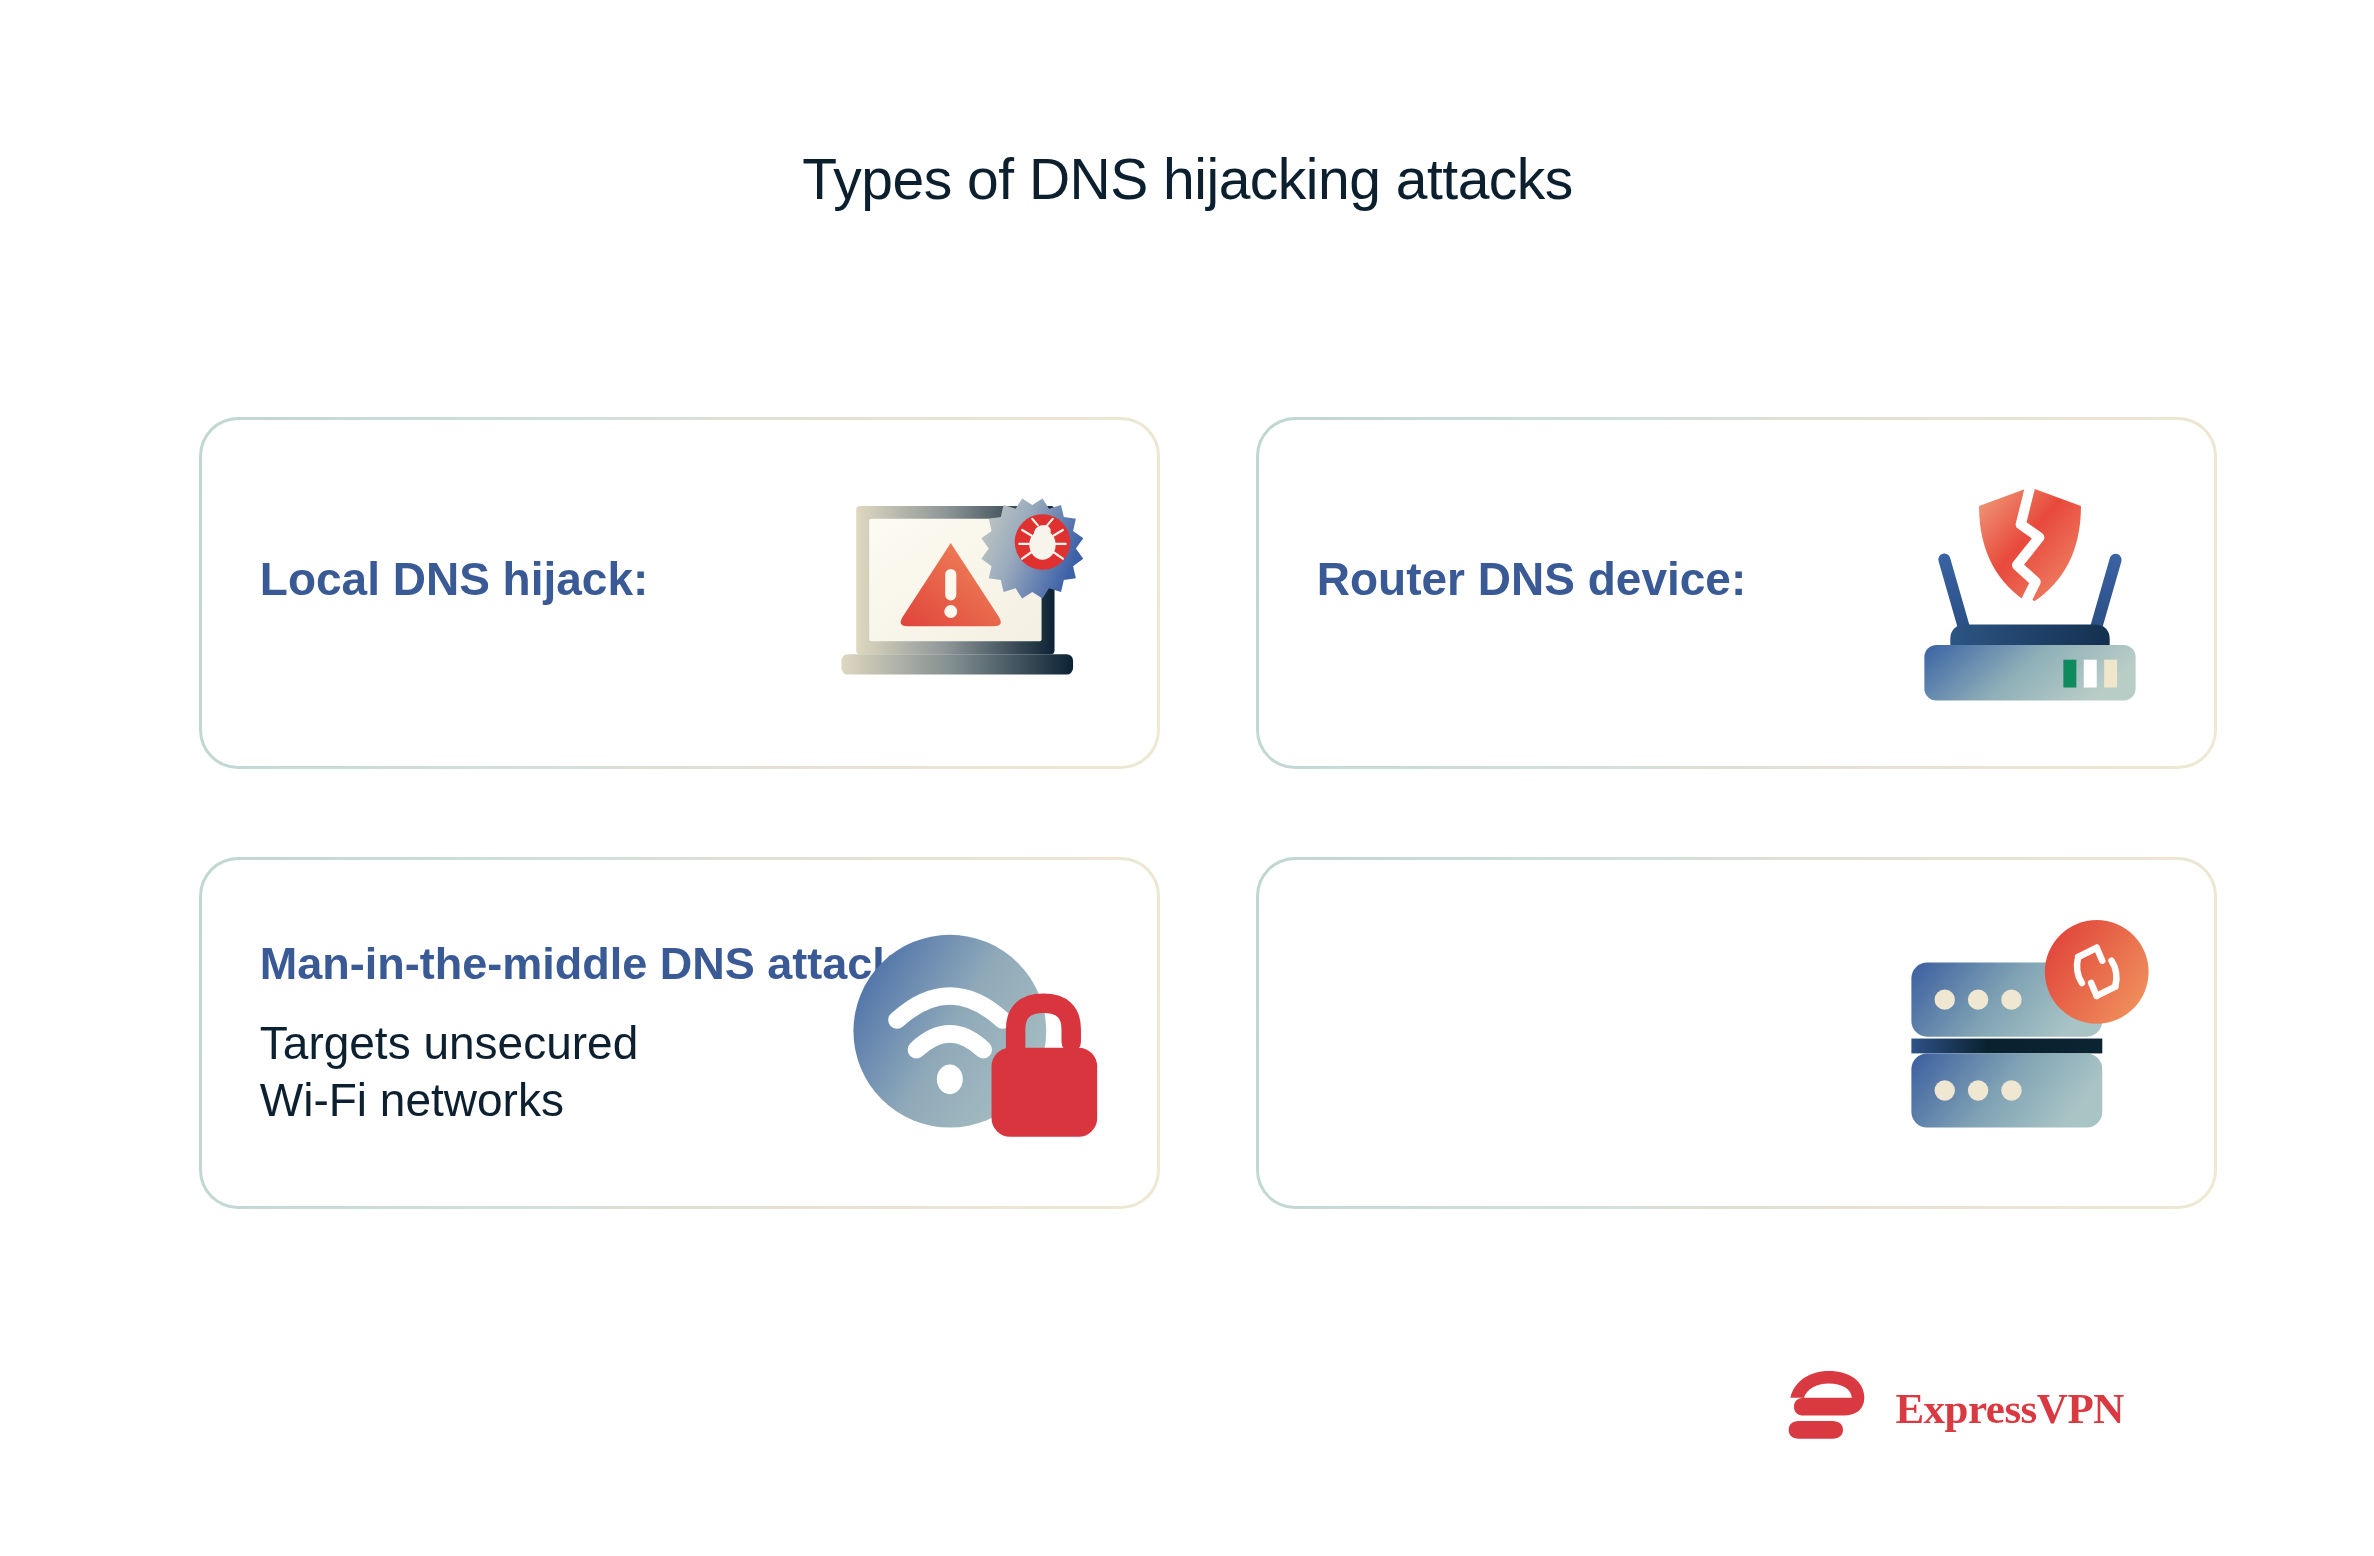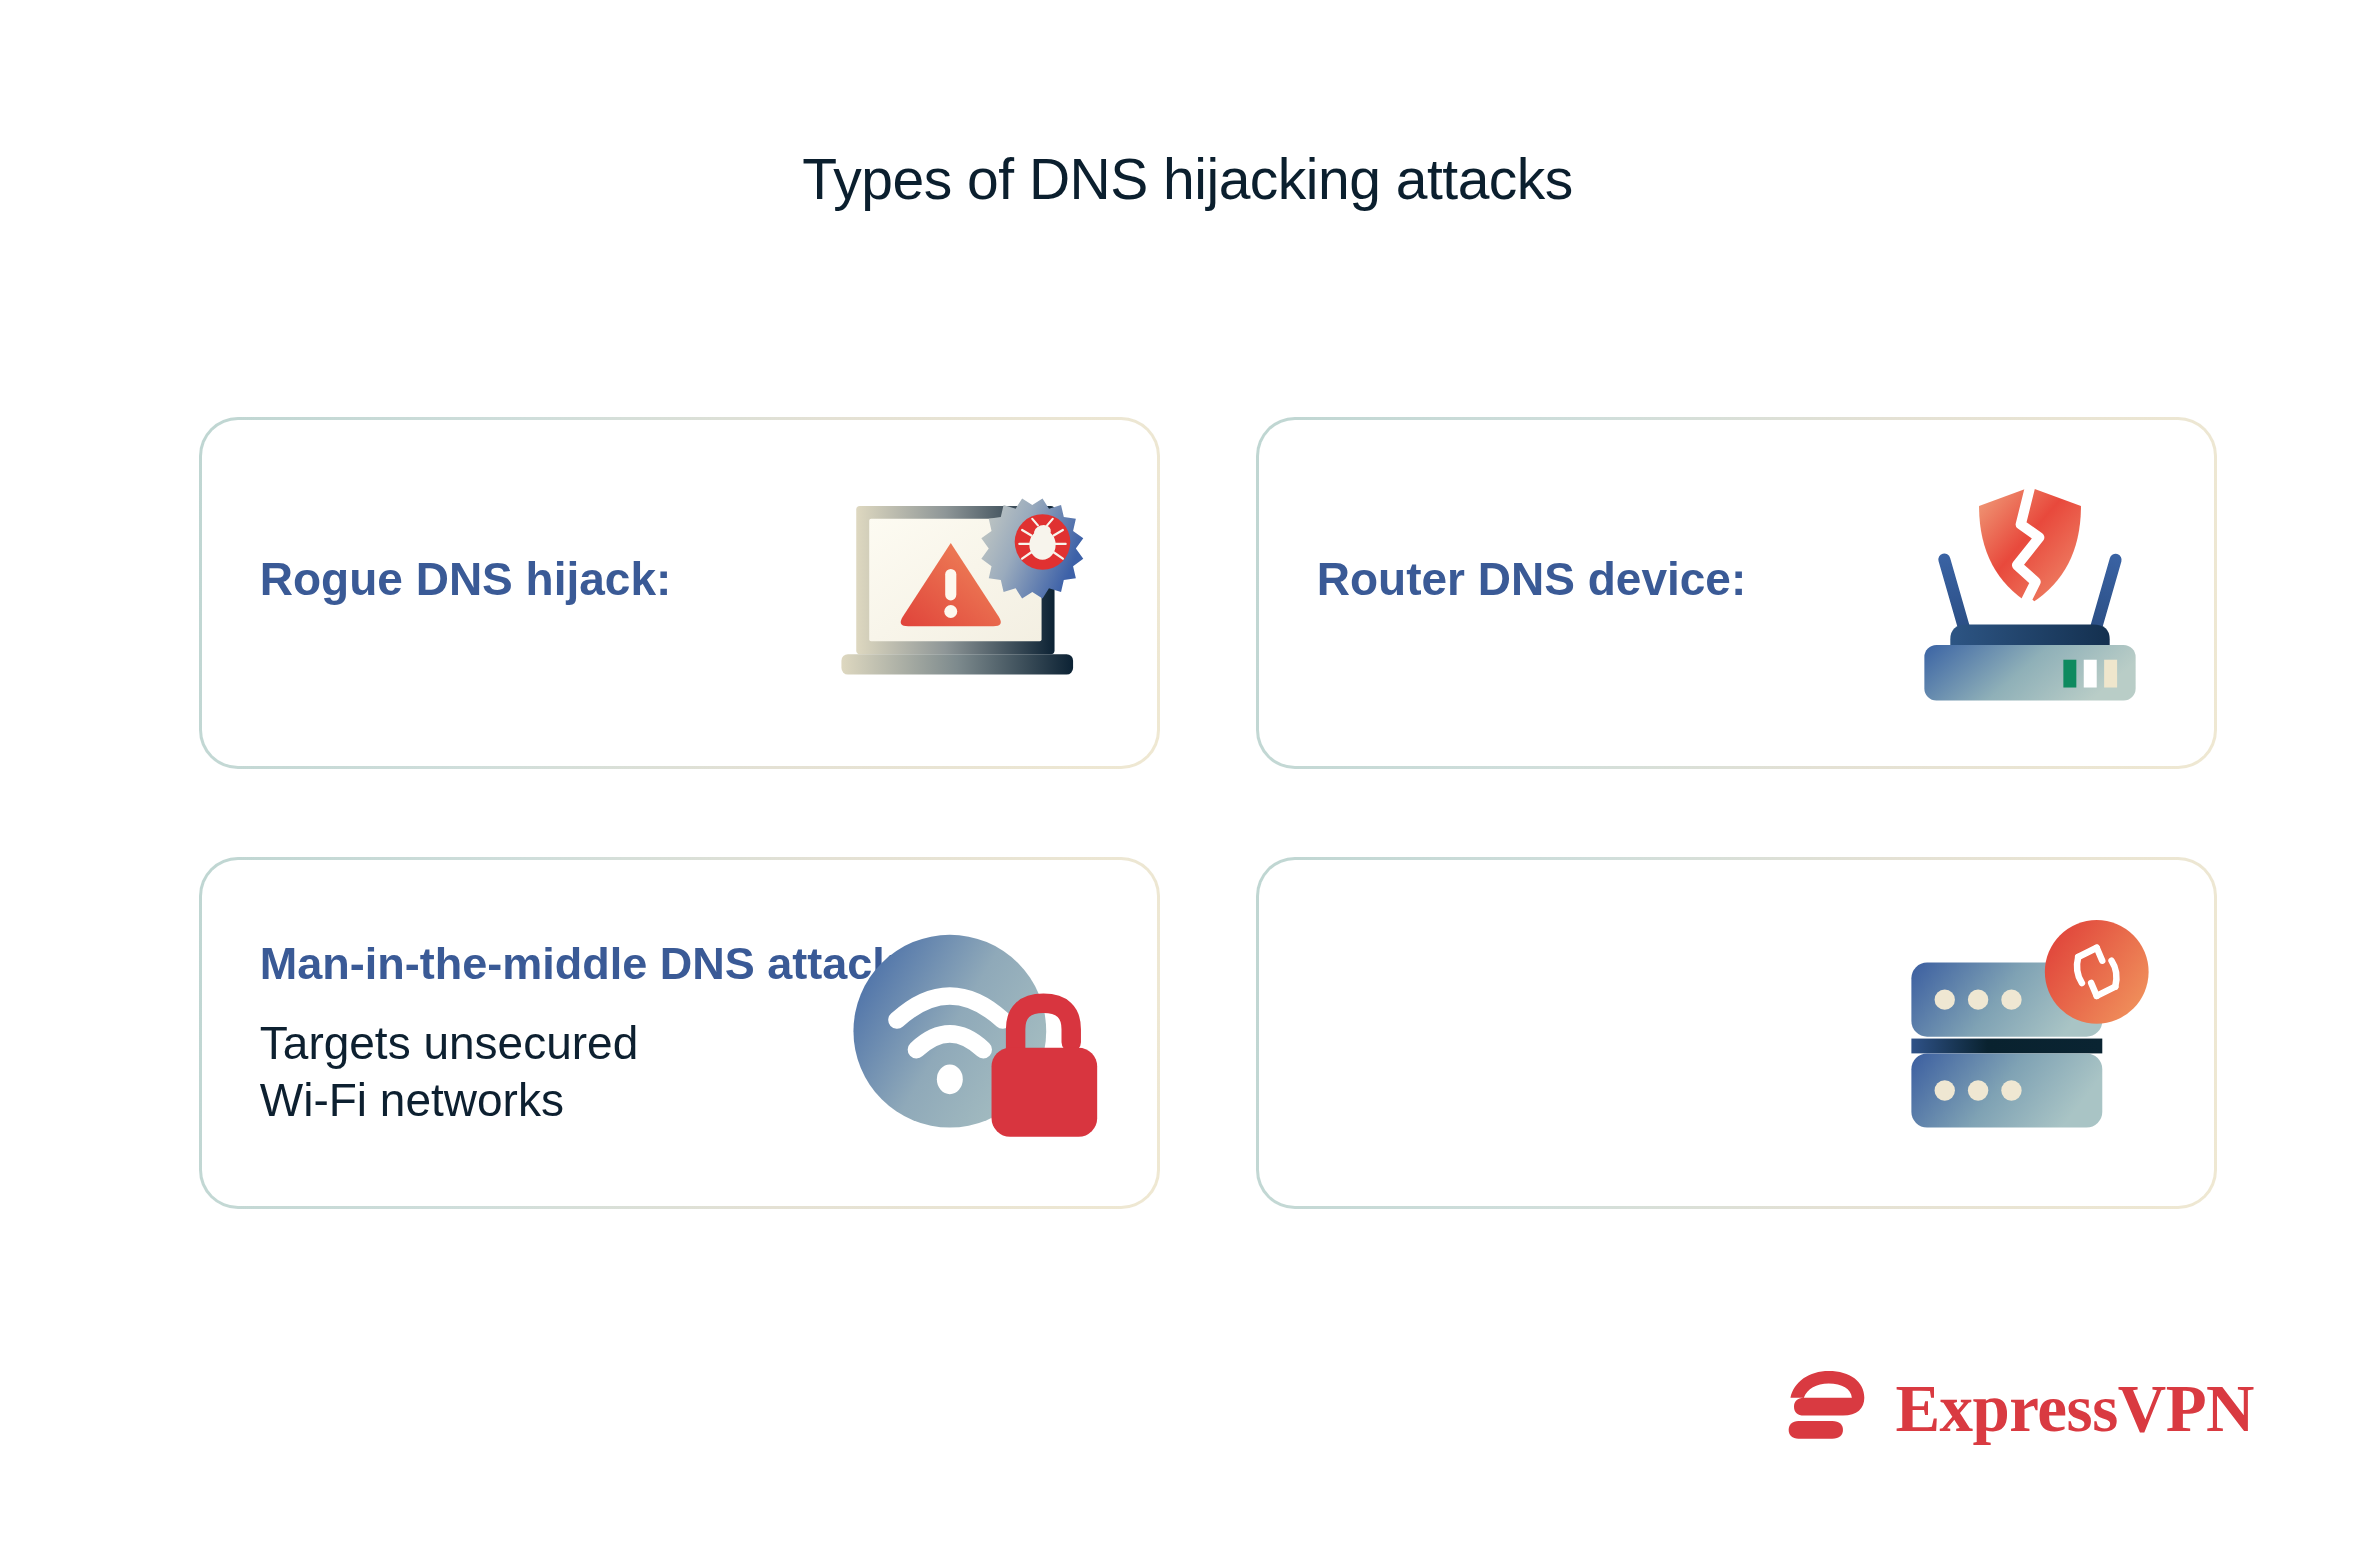--- a/index.html
+++ b/index.html
@@ -77,39 +77,39 @@
 
   
   .logo {
     position:absolute;
     left:1786px; top:1364px;
     display:flex; align-items:center; gap:20.4px;
   }
   .logo-mark { width:89px; height:89px; display:block; }
   .logo-word {
     font-family:"Liberation Serif", serif;
-    font-size:67px; font-weight:700;
+    font-size:43px; font-weight:700;
     color:#d93a41;
     letter-spacing:-0.5px;
     line-height:1;
   }
 </style>
 </head>
 <body>
 
 <div class="page">
 
   <h1 class="title">Types of DNS hijacking attacks</h1>
 
   <div class="grid">
 
     <div class="card">
       <div class="card-inner">
         <div class="card-text">
-          <div class="card-heading">Rogue DNS hijack:</div>
+          <div class="card-heading">Local DNS hijack:</div>
         </div>
         <div class="card-icon">
           <svg viewBox="0 0 300 260" xmlns="http://www.w3.org/2000/svg">
             <defs>
               <linearGradient id="lapFrame" x1="0" y1="0" x2="1" y2="0">
                 <stop offset="0" stop-color="#ded8c0"></stop>
                 <stop offset="0.45" stop-color="#8e9697"></stop>
                 <stop offset="1" stop-color="#0c2234"></stop>
               </linearGradient>
               <linearGradient id="lapBase" x1="0" y1="0" x2="1" y2="0">

